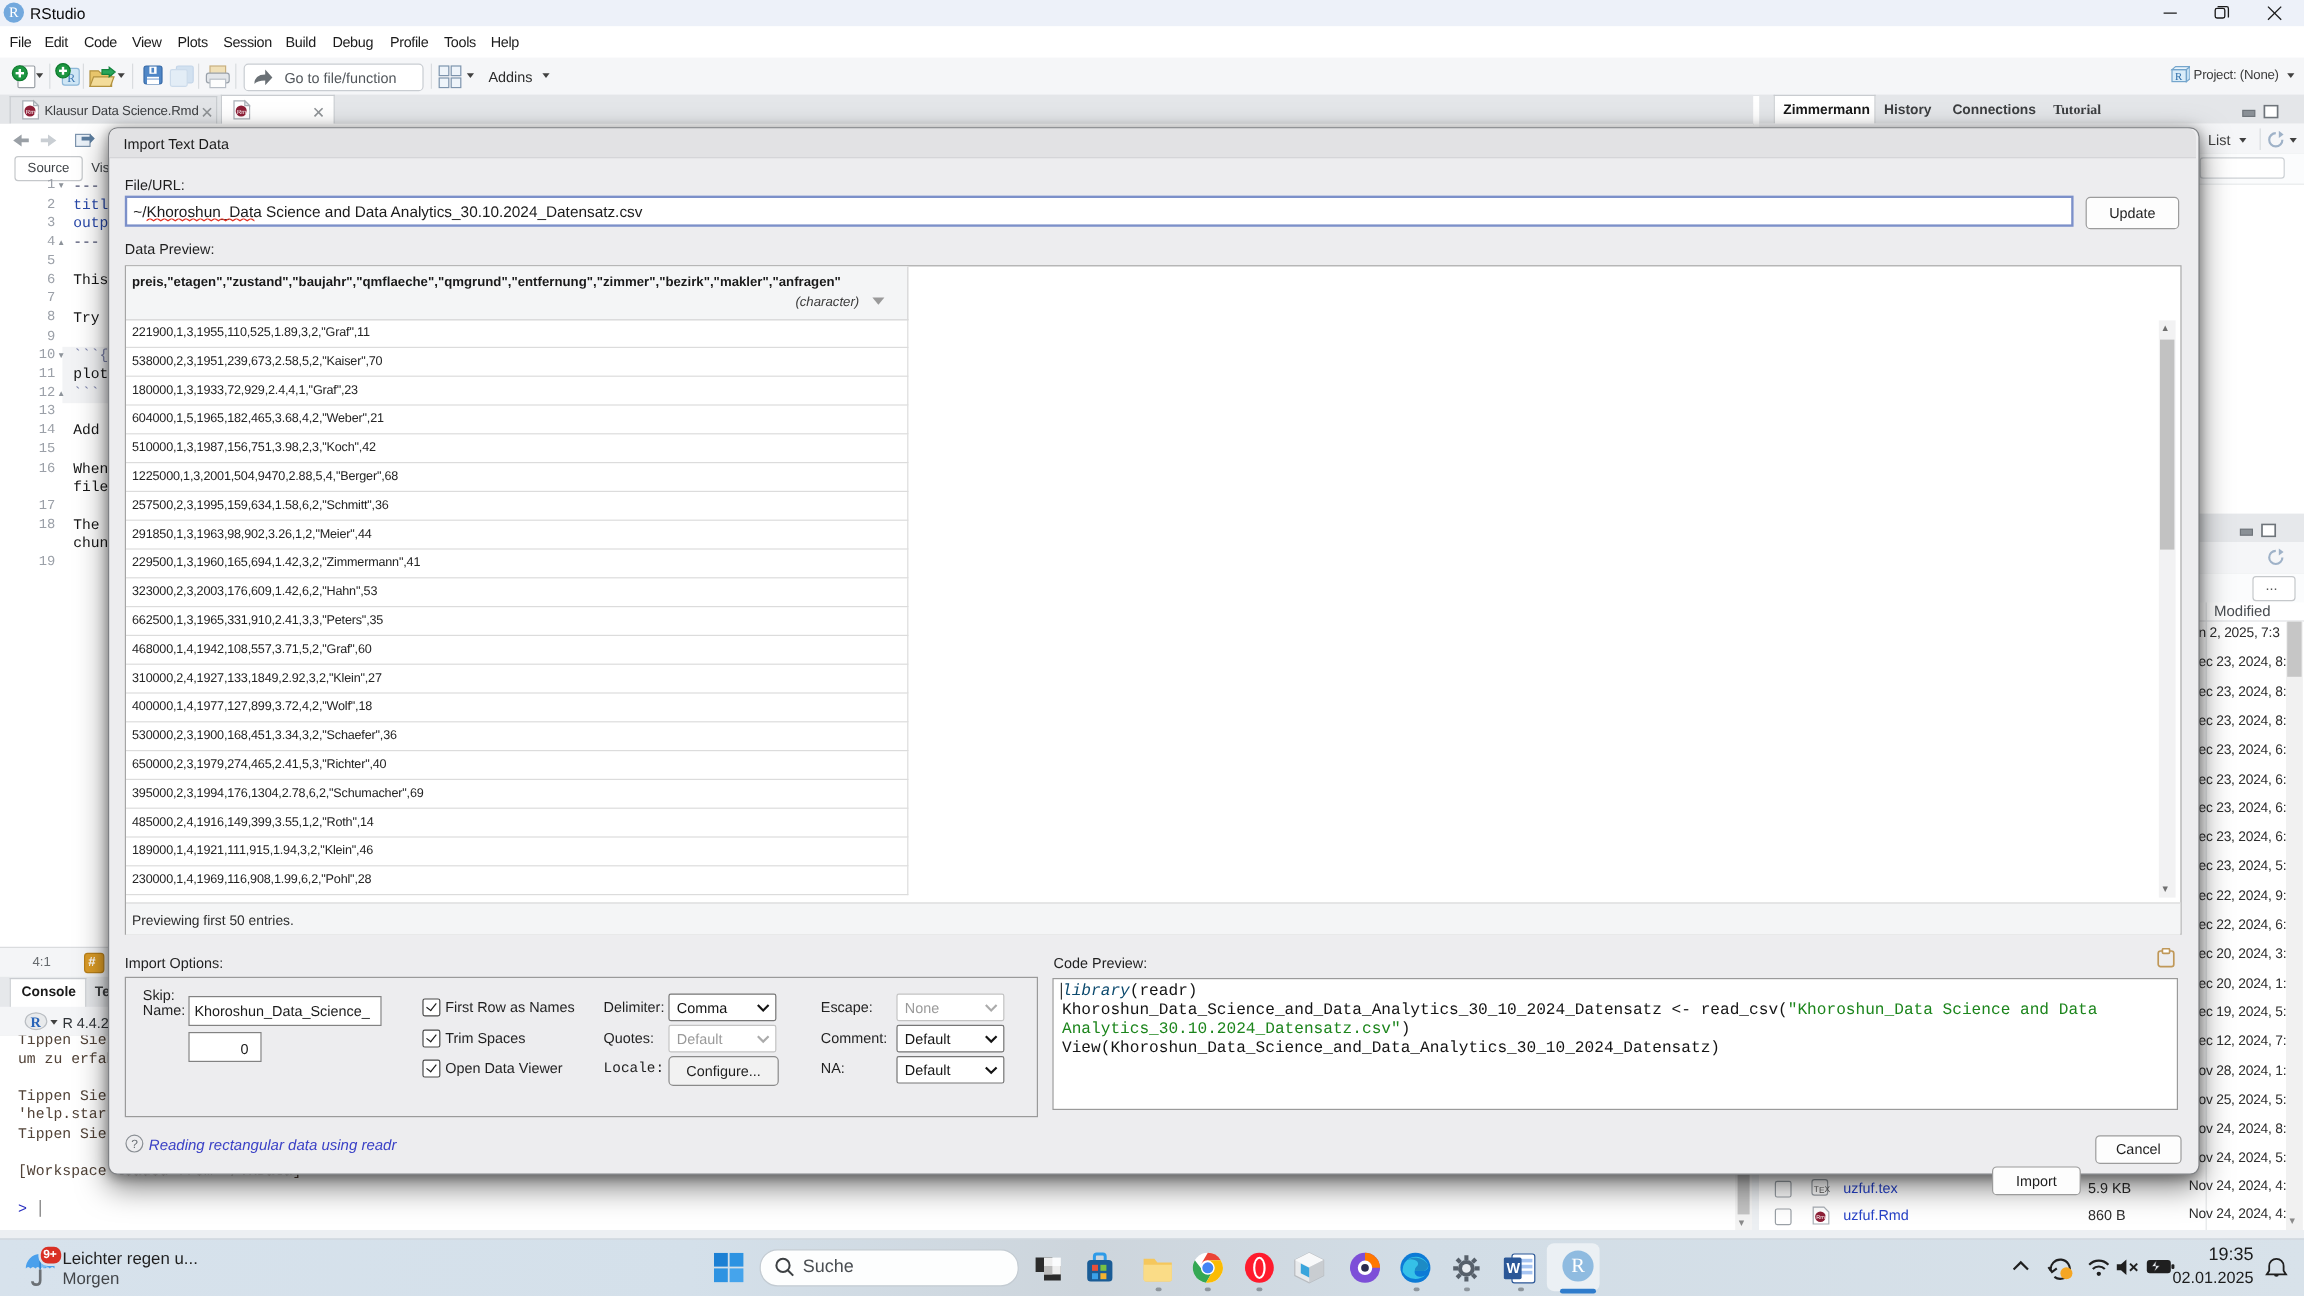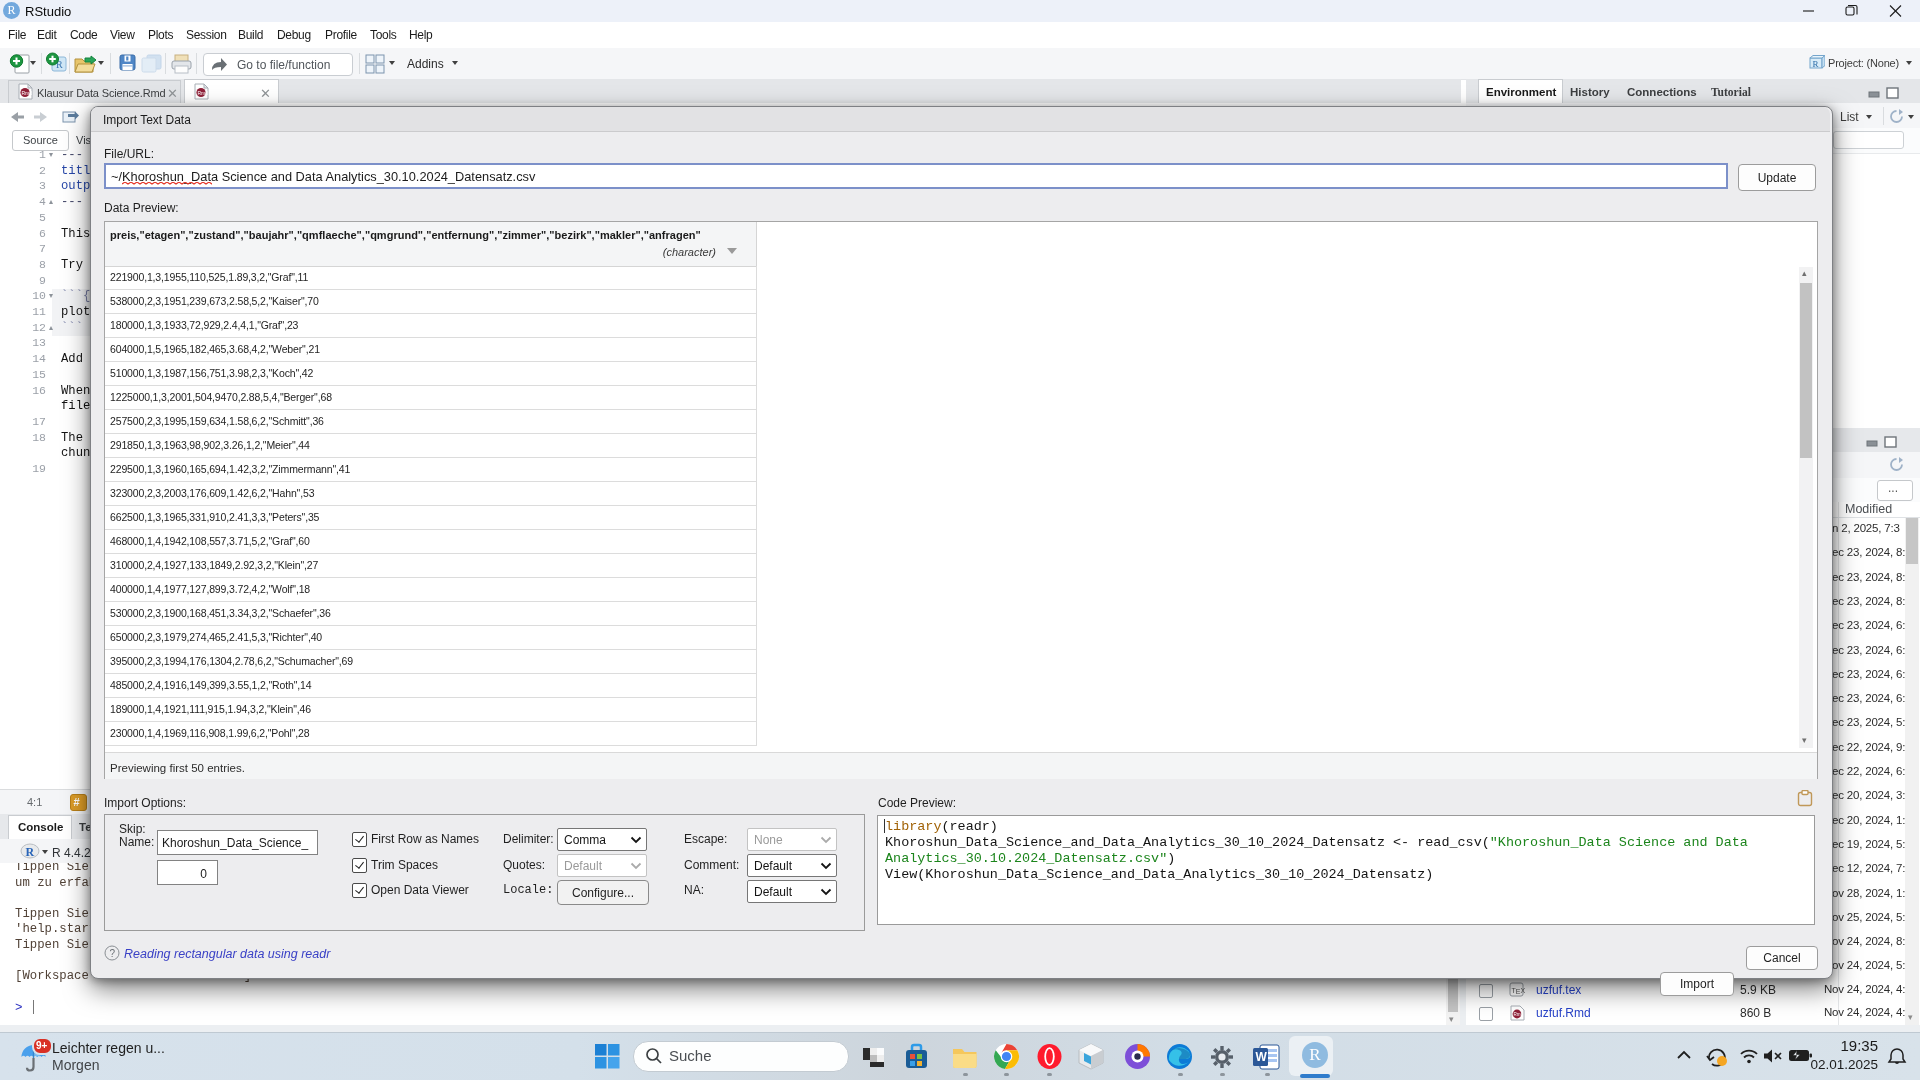--- a/index.html
+++ b/index.html
@@ -124,21 +124,21 @@
  <path d="M1 1 h9 l4 4 v11 h-13 z" fill="#fff" stroke="#a8aeb5"></path>
  <path d="M10 1 l4 4 h-4 z" fill="#e8eaed" stroke="#a8aeb5"></path>
  <circle cx="7" cy="9.5" r="4.6" fill="#8f2038"></circle>
  <text x="3.5" y="12" font-size="5" fill="#fff" font-family="Liberation Sans">Rmd</text>
 </svg>
 <div class="ab" style="left:214px;top:104px;font-size:17px;letter-spacing:-0.25px;color:#191919;">Untitled1</div>
 <div class="ab tabx" style="left:260px;top:87px;">✕</div>
 
 <div class="ab" style="left:1466px;top:79px;width:454px;height:24px;background:#e4e6e9;border-bottom:1px solid #d0d3d6;"></div>
 <div class="ab" style="left:1478px;top:79px;width:83px;height:25px;background:#fff;border:1px solid #c9ccd0;border-bottom:none;"></div>
-<div class="ab" style="left:1486px;top:86px;font-size:11.5px;color:#191919;font-weight:bold;">Environment</div>
+<div class="ab" style="left:1486px;top:86px;font-size:11.5px;color:#191919;font-weight:bold;">Zimmermann</div>
 <div class="ab" style="left:1570px;top:86px;font-size:11.5px;color:#3c3e40;font-weight:bold;">History</div>
 <div class="ab" style="left:1627px;top:86px;font-size:11.5px;color:#3c3e40;font-weight:bold;">Connections</div>
 <div class="ab" style="left:1711px;top:86px;font-size:11.5px;color:#3c3e40;font-weight:bold;font-family:Liberation Serif, serif;">Tutorial</div>
 <svg class="ab" style="left:1868px;top:87px;" width="46" height="12">
  <rect x="1" y="5" width="10" height="5" fill="#8a9096" stroke="#6e747a"></rect>
  <rect x="19" y="1" width="11" height="10" fill="#fff" stroke="#6e747a" stroke-width="1.4"></rect>
 </svg>
 
 <div class="ab" style="left:0;top:103px;width:1461px;height:687px;background:#fff;"></div>
 <svg class="ab" style="left:10px;top:110px;" width="40" height="14">
@@ -427,21 +427,21 @@
 </svg>
 <div class="ab" style="left:124px;top:947px;font-size:12.5px;color:#3a41c6;font-style:italic;">Reading rectangular data using readr</div>
 
 <div class="ab lbl" style="left:878px;top:796px;">Code Preview:</div>
 <svg class="ab" style="left:1797px;top:790px;" width="16" height="17">
  <rect x="1.5" y="2.5" width="13" height="13" rx="2" fill="none" stroke="#c09858" stroke-width="1.4"></rect>
  <rect x="5" y="0.5" width="6" height="4" rx="1" fill="#fff" stroke="#c09858" stroke-width="1.4"></rect>
 </svg>
 <div class="ab" style="left:877px;top:815px;width:938px;height:110px;background:#fff;border:1px solid #9a9a9a;box-sizing:border-box;"></div>
 <div class="ab" style="left:884px;top:819px;width:1px;height:14px;background:#333;"></div>
-<div class="ab mono" style="left:885px;top:819px;font-size:13.45px;line-height:16px;white-space:pre;color:#141414;"><span style="color:#a16207;">library</span>(readr)
+<div class="ab mono" style="left:885px;top:819px;font-size:13.45px;line-height:16px;white-space:pre;color:#141414;"><span style="color:#0c4a6e;font-style:italic;">library</span>(readr)
 Khoroshun_Data_Science_and_Data_Analytics_30_10_2024_Datensatz &lt;- read_csv(<span style="color:#1c851c;">"Khoroshun_Data Science and Data</span>
 <span style="color:#1c851c;">Analytics_30.10.2024_Datensatz.csv"</span>)
 View(Khoroshun_Data_Science_and_Data_Analytics_30_10_2024_Datensatz)</div>
 <div class="ab btn" style="left:1660px;top:952px;width:72px;height:22px;margin-top:20px;">Import</div>
 <div class="ab btn" style="left:1746px;top:946px;width:70px;height:22px;">Cancel</div>
 
 <div class="ab" style="left:0;top:1032px;width:1920px;height:48px;background:linear-gradient(90deg,#d7e2ec 0%,#d4e0ea 30%,#cdd5dc 47%,#d2dde6 62%,#d8e2ea 100%);border-top:1px solid #bfc9d2;"></div>
 <svg class="ab" style="left:19px;top:1042px;" width="30" height="32">
  <path d="M14.5 3 a12 12 0 0 1 12 12 q-2 -2.5 -4 0 q-2 -2.5 -4 0 q-2 -2.5 -4 0 q-2 -2.5 -4 0 q-2 -2.5 -4 0 q-2 -2.5 -4 0 a12 12 0 0 1 12 -12 z" fill="#4aa0ec"></path>
  <path d="M14.5 3 a12 12 0 0 1 6 12 q-1.5 -2.5 -3 0 q-1.5 -2.5 -3 0 z" fill="#77bdf4"></path>

